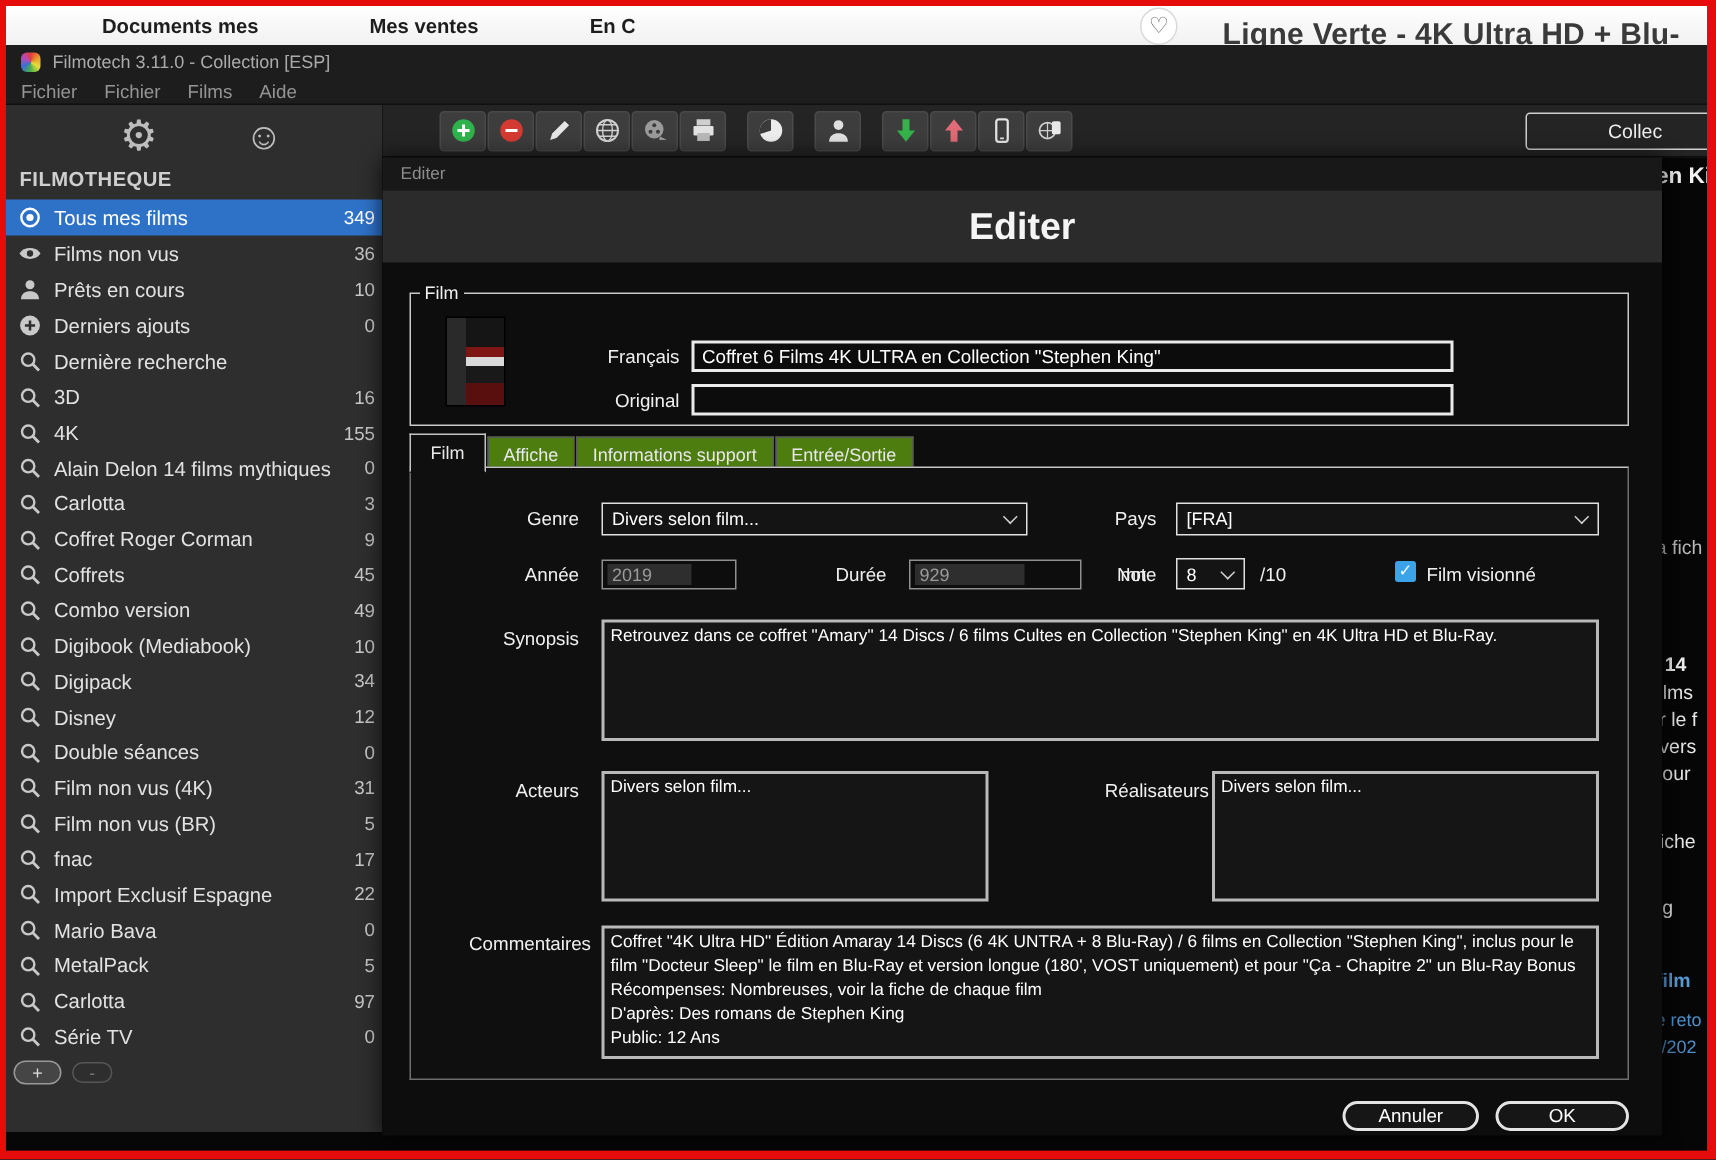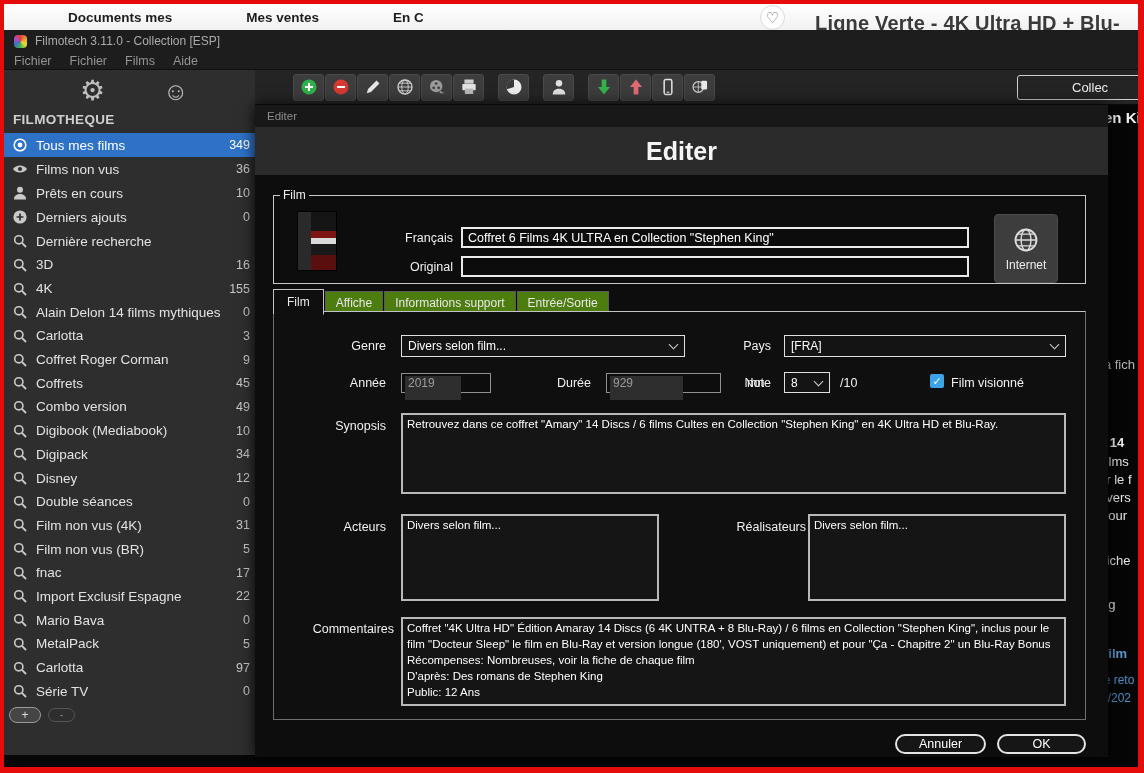--- a/index.html
+++ b/index.html
@@ -103,21 +103,21 @@
   .panel{ position:absolute; left:18px; top:206px; width:813px; height:409px;
     border:1px solid #6e6e6e; border-top:1px solid #c4c4c4; background:#0f0f0f;}
   .g-label{ position:absolute; font-size:12.5px; color:#f0f0f0; text-align:right; }
   .select{ position:absolute; height:22px; background:#141414; border:1px solid #e0e0e0;
     display:flex; align-items:center; padding:0 6px; }
   .sel-val{ flex:1; font-size:12px; color:#fff; white-space:nowrap; overflow:hidden;}
   .chev{ width:7px; height:7px; border-right:1.5px solid #cfcfcf; border-bottom:1.5px solid #cfcfcf;
     transform:rotate(45deg); margin:-3px 1px 0 6px; flex:none;}
   .mini-input{ position:absolute; height:20px; background:#0d0d0d; border:1px solid #909090;
     padding:2px 3px;}
-  .mi-val{ display:block; height:24px; min-width:68%; width:max-content; padding:0 12px 0 3px;
+  .mi-val{ display:block; height:14px; min-width:68%; width:max-content; padding:0 12px 0 3px;
     background:#2e2e2e; color:#9b9b9b; font-size:12px; line-height:14px;}
   .unit{ position:absolute; font-size:12.5px; color:#f0f0f0; }
   .checkbox{ position:absolute; width:14px; height:14px; background:#3ba4e8; border-radius:2px;
     color:#fff; font-size:11px; line-height:14px; text-align:center;}
   .checkbox::after{ content:"✓"; }
   .cb-label{ position:absolute; font-size:12.5px; color:#f0f0f0; }
   .textbox{ position:absolute; background:#151515; border:2px solid #b9b9b9; color:#fff;
     font-size:11.5px; line-height:1.4; padding:1px 4px; overflow:hidden;}
   .textbox.pre{ white-space:pre-wrap; }
   .dlg-btn{ position:absolute; height:20px; background:#161616; border:2px solid #e4e4e4;
@@ -531,30 +531,20 @@
       <span>Editer</span>
     </div>
 
     <fieldset class="film-group">
       <legend>Film</legend>
       <div class="poster"></div>
       <label class="fg-label l1">Français</label>
       <input class="fg-input i1" value="Coffret 6 Films 4K ULTRA en Collection &quot;Stephen King&quot;" style="">
       <label class="fg-label l2">Original</label>
       <input class="fg-input i2" value="" style="">
-      <button class="internet-btn">
-        <span class="ib-globe">
-          <svg viewBox="0 0 24 24">
-              <circle cx="12" cy="12" r="9" fill="none" stroke="#dcdcdc" stroke-width="1.6"></circle>
-              <ellipse cx="12" cy="12" rx="4.2" ry="9" fill="none" stroke="#dcdcdc" stroke-width="1.2"></ellipse>
-              <path d="M3 12h18M4.6 7h14.8M4.6 17h14.8" stroke="#dcdcdc" stroke-width="1.2" fill="none"></path>
-            </svg>
-        </span>
-        <span class="ib-label">Internet</span>
-      </button>
     </fieldset>
 
     <div class="tabs">
       <div class="tab active">
           <span>Film</span>
         </div>
         <div class="tab">
           <span>Affiche</span>
         </div>
         <div class="tab">

